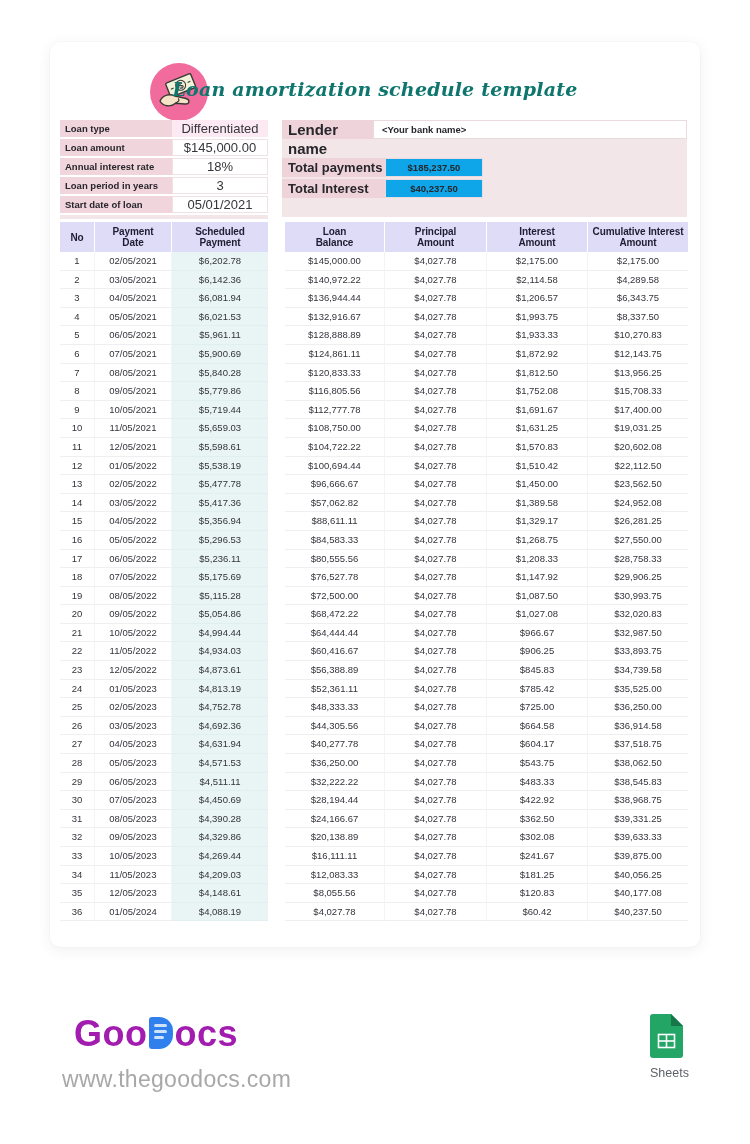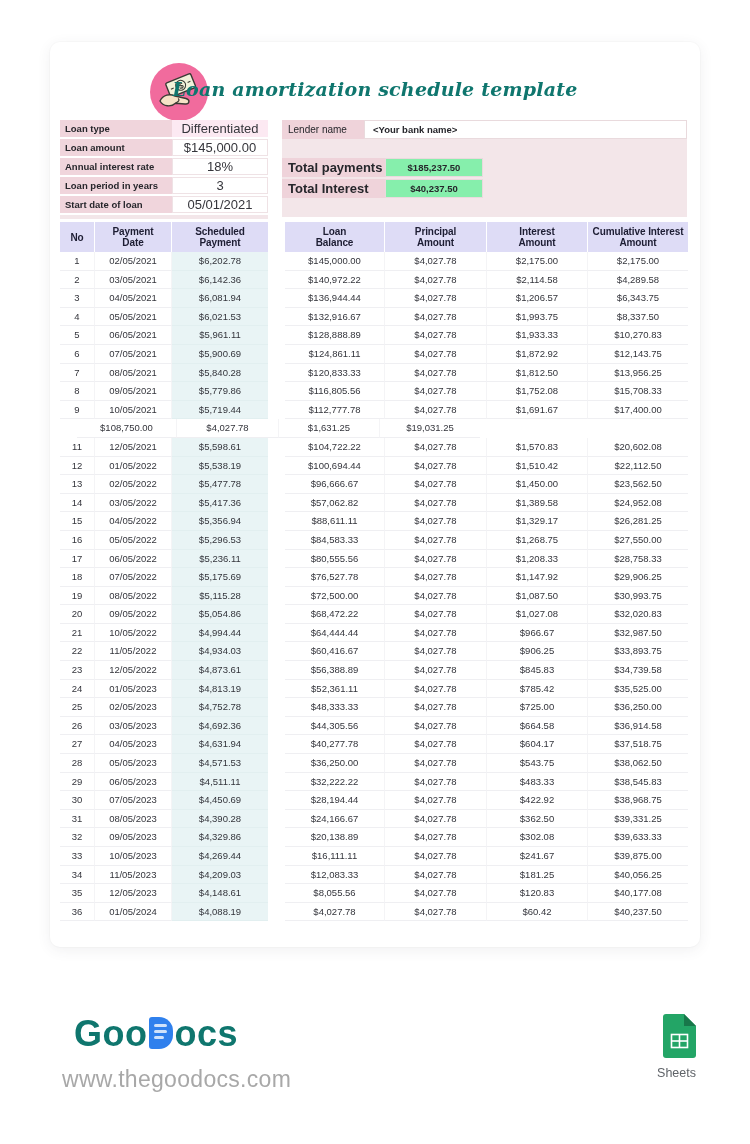--- a/index.html
+++ b/index.html
@@ -45,38 +45,38 @@
   }
   .info-value.hl { background:#fce9f2; border-color:#fce9f2; }
   .info-left::after { content:""; display:block; height:4px; background:#f3e6e9; margin-top:0px; }
 
   .info-right {
     position:absolute; left:232px; top:78px;
     width:405px; height:97px; background:#f3e6e9;
   }
   .lender-row { display:flex; height:19px; }
   .lender-label {
-    width:82px; background:#efd3da;
-    font-size:10px; font-weight:normal; color:#26262b;
+    width:91px; background:#efd3da;
+    font-size:15px; font-weight:bold; color:#26262b;
     line-height:19px; padding-left:6px;
   }
   .lender-value {
     flex:1; background:#ffffff; border:1px solid #e9dadd;
     font-size:9.5px; font-weight:bold; color:#26262b;
     line-height:17px; padding-left:8px;
   }
   .totals { position:absolute; left:0; top:38px; width:203px; }
   .totals-row { display:flex; height:19px; margin-bottom:2px; }
   .totals-label {
     width:103px; background:#efd3da;
     font-size:13px; font-weight:bold; color:#26262b;
     line-height:19px; padding-left:6px;
   }
   .totals-value {
-    width:98px; background:#86efac; border:1px solid #e9dadd;
+    width:98px; background:#0ea5e9; border:1px solid #e9dadd;
     font-size:9.5px; font-weight:bold; color:#26262b;
     line-height:17px; text-align:center;
   }
   
   .schedule { position:absolute; left:10px; top:180px; width:630px; }
   .sched-header { display:flex; }
   .hgrid-left { display:grid; grid-template-columns:35px 77px 96px; }
   .hgrid-right { display:grid; grid-template-columns:100px 102px 101px 100px; }
   .gap-col { width:17px; }
   .hcell {
@@ -98,39 +98,39 @@
     border-bottom:1px solid #efeff2;
     border-right:1px solid #f4f4f6;
     overflow:hidden; white-space:nowrap;
   }
   .rgrid-left .cell:last-child, .rgrid-right .cell:last-child { border-right:none; }
   .cell.teal { background:#e9f4f5; border-bottom-color:#e2eff0; }
   
   .logo {
     position:absolute; left:74px; top:1013px; height:42px;
     display:flex; align-items:center;
-    color:#0f766e; font-weight:bold; font-size:36px; letter-spacing:0.5px;
+    color:#a21caf; font-weight:bold; font-size:36px; letter-spacing:0.5px;
   }
   .logo-d {
     display:inline-block; width:24px; height:32px; margin:0 1px 2px 2px;
     background:#2f80ed; border-radius:3px 14px 14px 3px;
     position:relative;
   }
   .logo-d span {
     position:absolute; left:5px; right:6px; height:2.5px;
     background:#cfe2fb; border-radius:2px;
   }
   .logo-d span:nth-child(1){ top:7px; }
   .logo-d span:nth-child(2){ top:13px; }
   .logo-d span:nth-child(3){ top:19px; right:9px; }
   .website {
     position:absolute; left:62px; top:1066px;
     font-size:23px; color:#a8a8a8; letter-spacing:0.3px;
   }
-  .sheets-badge { position:absolute; left:650px; top:1014px; width:46px; text-align:right; }
+  .sheets-badge { position:absolute; left:650px; top:1014px; width:46px; text-align:left; }
   .sheets-label { font-size:12.5px; color:#5f6368; margin-top:4px; }
 </style>
 </head>
 <body>
 
 <div class="card">
 
   <div class="card-header">
     <div class="money-badge">
       <svg width="58" height="58" viewBox="0 0 58 58">
@@ -370,20 +370,25 @@
           <div class="gap-col"></div>
           <div class="rgrid-right">
             <div class="cell">$112,777.78</div>
             <div class="cell">$4,027.78</div>
             <div class="cell">$1,691.67</div>
             <div class="cell">$17,400.00</div>
           </div>
         </div>
 
         <div class="s-row">
+          <div class="rgrid-left">
+            <div class="cell">10</div>
+            <div class="cell">11/05/2021</div>
+            <div class="cell teal">$5,659.03</div>
+          </div>
           <div class="gap-col"></div>
           <div class="rgrid-right">
             <div class="cell">$108,750.00</div>
             <div class="cell">$4,027.78</div>
             <div class="cell">$1,631.25</div>
             <div class="cell">$19,031.25</div>
           </div>
         </div>
 
         <div class="s-row">

